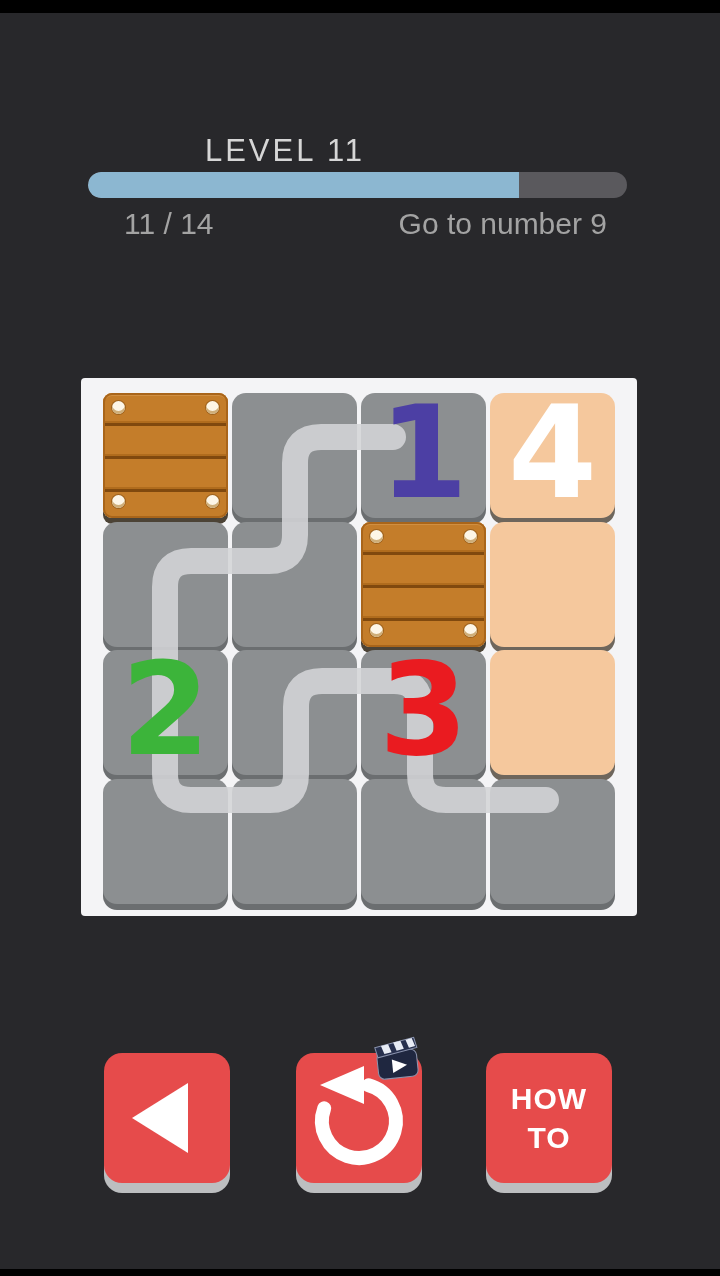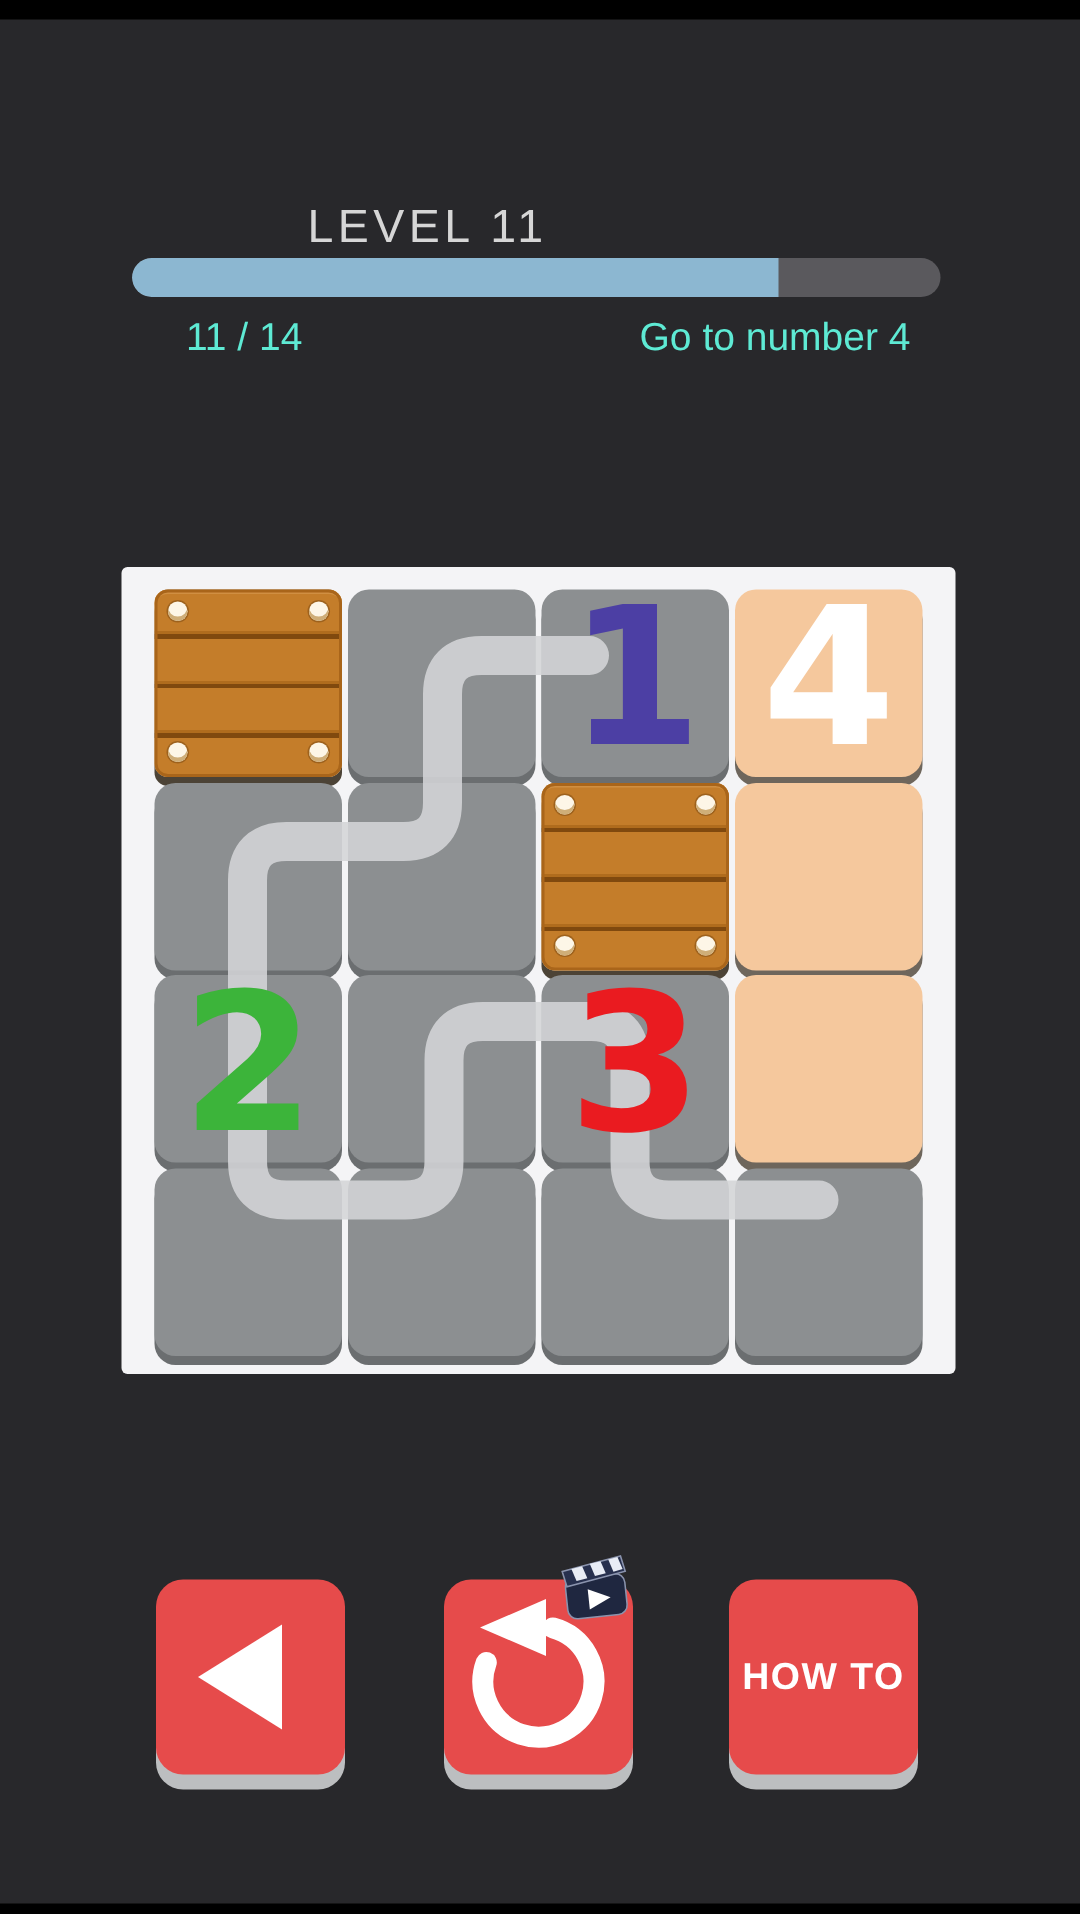--- a/index.html
+++ b/index.html
@@ -18,21 +18,21 @@
   }
   .progress-track{
     position:absolute;top:172px;left:88px;width:539px;height:26px;
     border-radius:13px;background:#5a595d;overflow:hidden;
   }
   .progress-fill{height:100%;width:0;background:#8cb7d1;border-radius:13px 0 0 13px;}
   .stats-row{
     position:absolute;top:204px;left:88px;width:539px;height:40px;
     display:flex;justify-content:space-between;align-items:center;
     padding:0 20px 0 36px;box-sizing:border-box;
-    color:#5eead4;font-size:26px;
+    color:#a3a3a3;font-size:30px;
   }
 
   
   .board{
     position:absolute;left:81px;top:378px;width:556px;height:538px;
     background:#f4f4f6;border-radius:4px;
   }
   .board-grid{
     position:absolute;left:22px;top:15px;
     display:grid;grid-template-columns:repeat(4,125px);grid-template-rows:repeat(4,125px);
@@ -61,40 +61,40 @@
 
   
   .btn{
     position:absolute;top:1053px;width:126px;height:130px;border:0;padding:0;
     background:#e64b4b;border-radius:18px;box-shadow:0 10px 0 #bcbec0;
     color:#fff;cursor:pointer;
   }
   .btn-back{left:104px;} .btn-restart{left:296px;} .btn-help{left:486px;}
   .btn svg{display:block;margin:0 auto;}
   .help-label{
-    font-family:"Liberation Sans",sans-serif;font-weight:bold;font-size:25px;
+    font-family:"Liberation Sans",sans-serif;font-weight:bold;font-size:30px;
     letter-spacing:1px;line-height:39px;text-align:center;color:#fff;
   }
   .ad-badge{position:absolute;left:78px;top:-17px;width:46px;height:46px;transform:rotate(-6deg);}
 </style>
 </head>
 <body>
 
 <div class="screen">
   <div class="letterbox top"></div>
 
   <div class="level-title">LEVEL 11</div>
 
   <div class="progress-track">
     <div class="progress-fill" style="width: 80%; background: rgb(140, 183, 209);"></div>
   </div>
 
   <div class="stats-row">
     <span>11 / 14</span>
-    <span>Go to number 4</span>
+    <span>Go to number 9</span>
   </div>
 
   <div class="board">
     <div class="board-grid">
         <div class="cell crate">
           <i class="nail n0"></i>
           <i class="nail n1"></i>
           <i class="nail n2"></i>
           <i class="nail n3"></i>
         </div>

